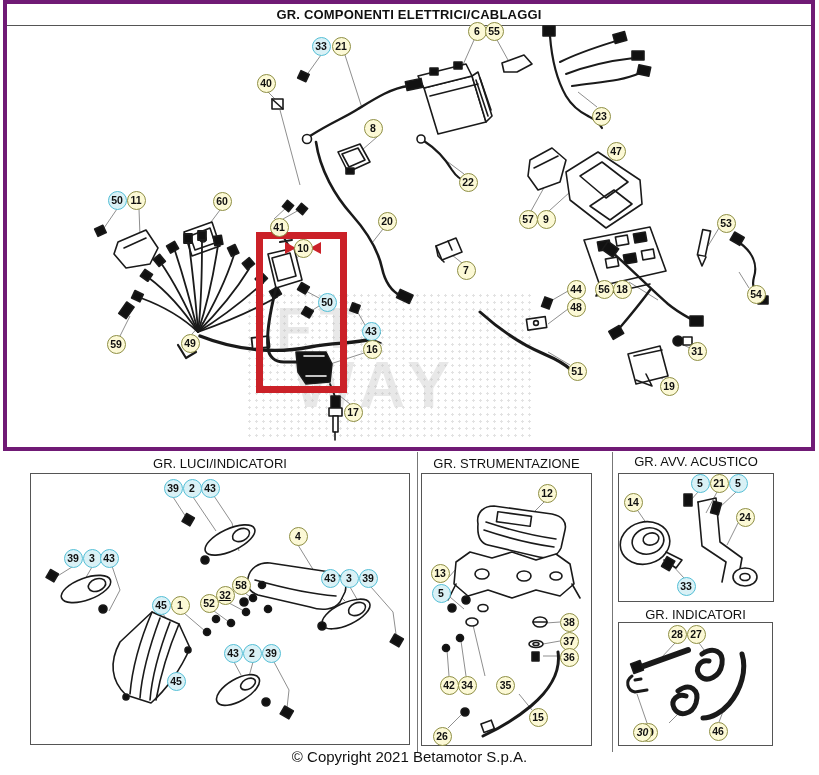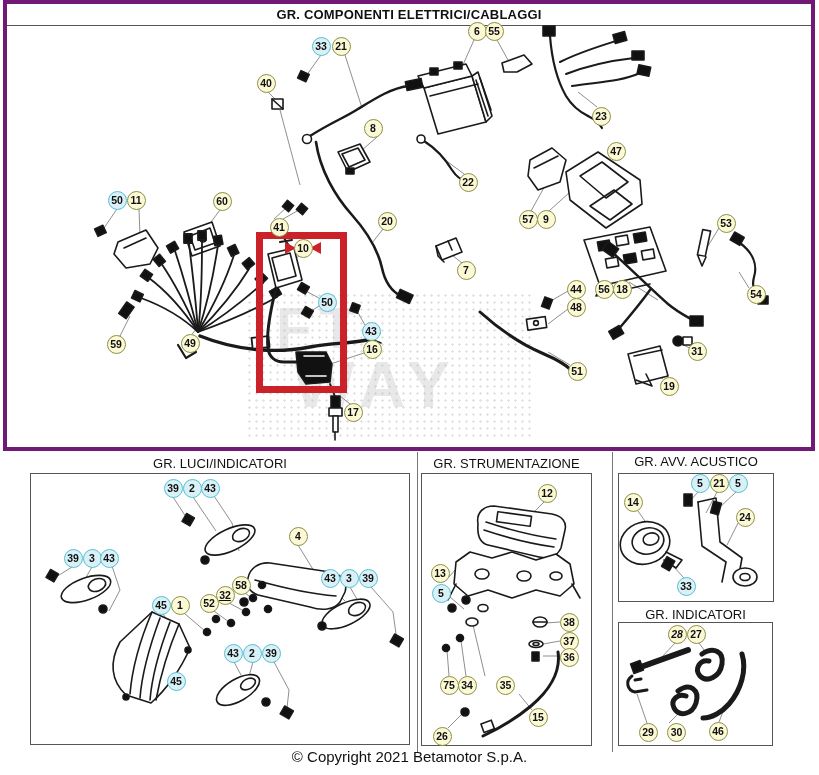--- a/index.html
+++ b/index.html
@@ -497,32 +497,32 @@
       <div class="callout cyan" style="left: 223.5px; top: 643.5px;">43</div>
       <div class="callout cyan" style="left: 242.5px; top: 643.5px;">2</div>
       <div class="callout cyan" style="left: 261.5px; top: 643.5px;">39</div>
       <div class="callout cyan" style="left: 166.5px; top: 671.5px;">45</div>
       <div class="callout yellow" style="left: 537.5px; top: 483.5px;">12</div>
       <div class="callout yellow" style="left: 430.5px; top: 563.5px;">13</div>
       <div class="callout cyan" style="left: 431.5px; top: 583.5px;">5</div>
       <div class="callout yellow" style="left: 559.5px; top: 612.5px;">38</div>
       <div class="callout yellow" style="left: 559.5px; top: 631.5px;">37</div>
       <div class="callout yellow" style="left: 559.5px; top: 647.5px;">36</div>
-      <div class="callout yellow" style="left: 439.5px; top: 675.5px;">75</div>
+      <div class="callout yellow" style="left: 439.5px; top: 675.5px;">42</div>
       <div class="callout yellow" style="left: 457.5px; top: 675.5px;">34</div>
       <div class="callout yellow" style="left: 496px; top: 675.5px;">35</div>
       <div class="callout yellow" style="left: 528.5px; top: 707.5px;">15</div>
       <div class="callout yellow" style="left: 432.5px; top: 726.5px;">26</div>
       <div class="callout cyan" style="left: 690.5px; top: 473.5px;">5</div>
       <div class="callout yellow" style="left: 709.5px; top: 473.5px;">21</div>
       <div class="callout cyan" style="left: 728.5px; top: 473.5px;">5</div>
       <div class="callout yellow" style="left: 623.5px; top: 492.5px;">14</div>
       <div class="callout yellow" style="left: 735.5px; top: 507.5px;">24</div>
       <div class="callout cyan" style="left: 676.5px; top: 576.5px;">33</div>
-      <div class="callout yellow" style="left: 667.5px; top: 624.5px; font-style: italic;">28</div>
+      <div class="callout yellow" style="left: 667.5px; top: 624.5px;">28</div>
       <div class="callout yellow" style="left: 686.5px; top: 624.5px;">27</div>
       <div class="callout yellow" style="left: 638.5px; top: 722.5px;">29</div>
-      <div class="callout yellow" style="left: 667px; top: 722.5px;">30</div>
+      <div class="callout yellow" style="left: 633px; top: 722.5px; font-style: italic;">30</div>
       <div class="callout yellow" style="left: 708.5px; top: 721.5px;">46</div>
     </div>
 
   <div class="footer">© Copyright 2021 Betamotor S.p.A.</div>
 </div>
 
 </body></html>

